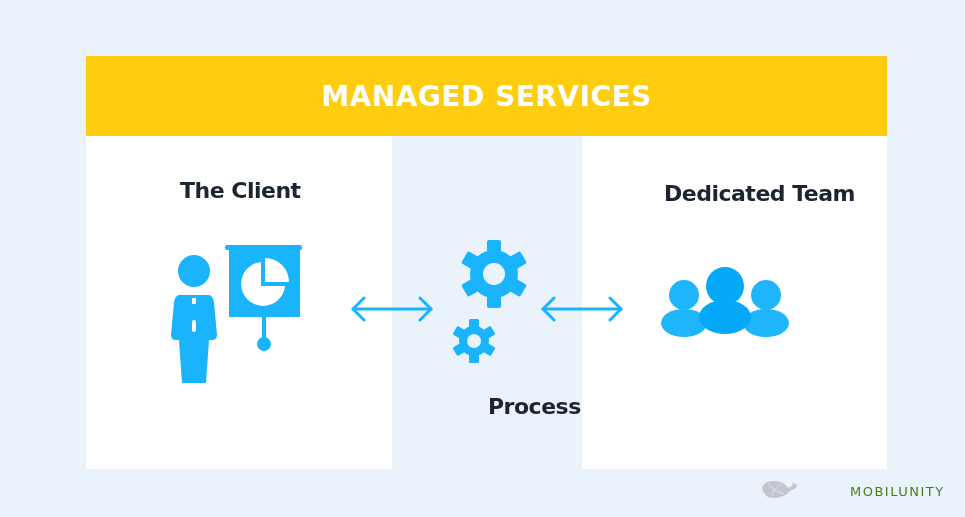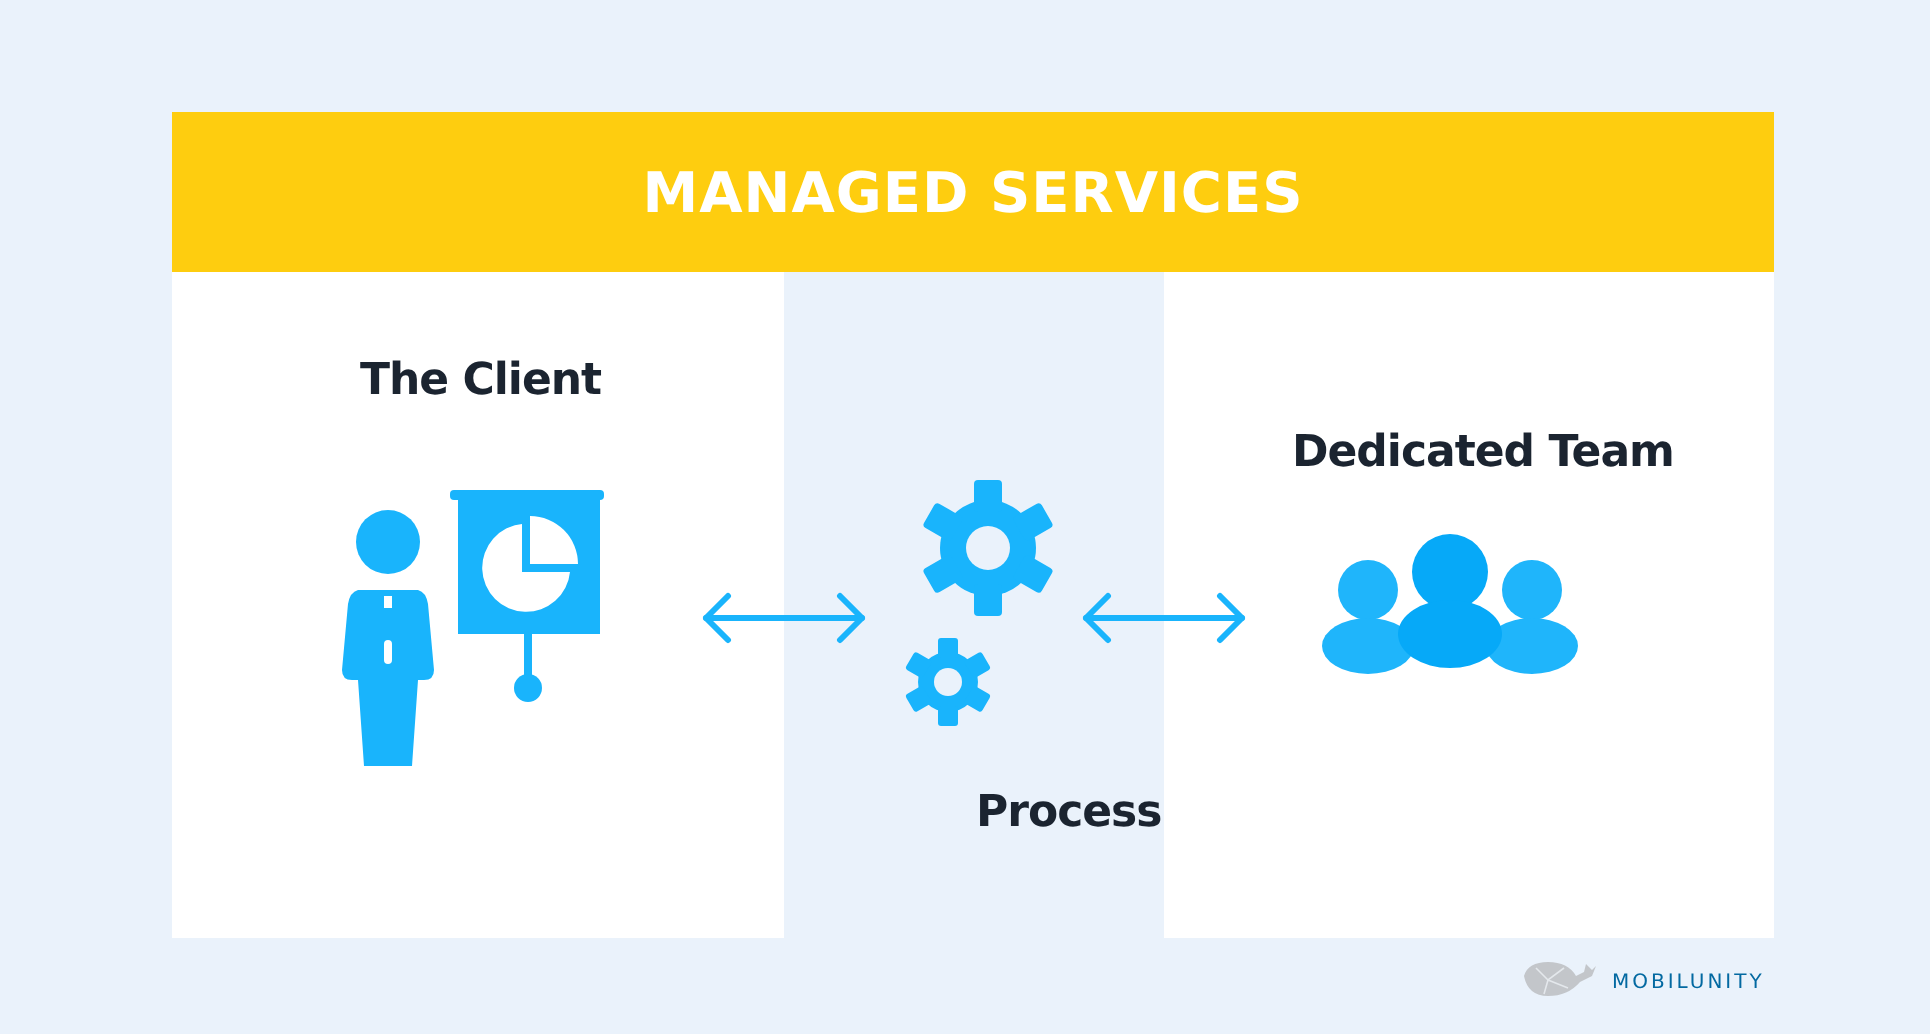--- a/index.html
+++ b/index.html
@@ -22,30 +22,31 @@
     }
     .panel-left { left: 86px; width: 306px; }
     .panel-right { left: 582px; width: 305px; }
     .label {
       position: absolute; color: #1b2430; font-size: 22px; font-weight: bold;
       font-family: "DejaVu Sans", sans-serif; letter-spacing: -0.5px;
       white-space: nowrap;
       text-align: right;
     }
     .lbl-client { left: 180px; top: 178px; }
-    .lbl-team { left: 646px; top: 181px; margin-top: 33px; }
+    .lbl-team { left: 664px; top: 181px; }
     .lbl-process { left: 440px; top: 394px; margin-left: 48px; }
     .icon { position: absolute; }
     .icon svg { display: block; }
     .logo {
       position: absolute; left: 760px; top: 478px; display: flex; align-items: center; gap: 6px;
     }
     .logo-text {
-      color: #0369a1; font-size: 10px; letter-spacing: 1.5px;
+      color: #4d7c0f; font-size: 13px; letter-spacing: 1.5px;
       font-family: "DejaVu Sans", sans-serif;
+      margin-left: 44px;
     }
   </style>
 </head>
 <body>
 
 <div class="banner">
   <span class="banner-title">MANAGED SERVICES</span>
 </div>
 
 <div class="panel panel-left"></div>

